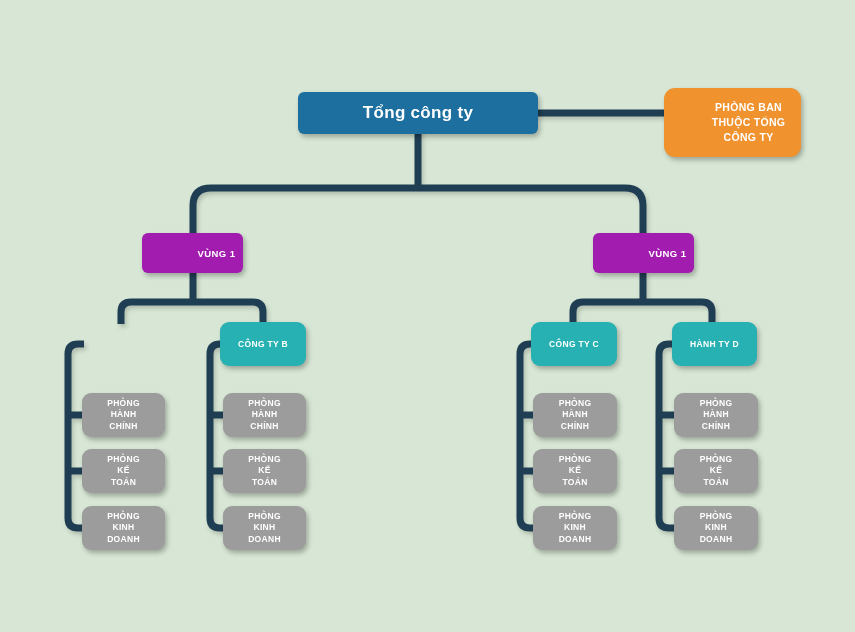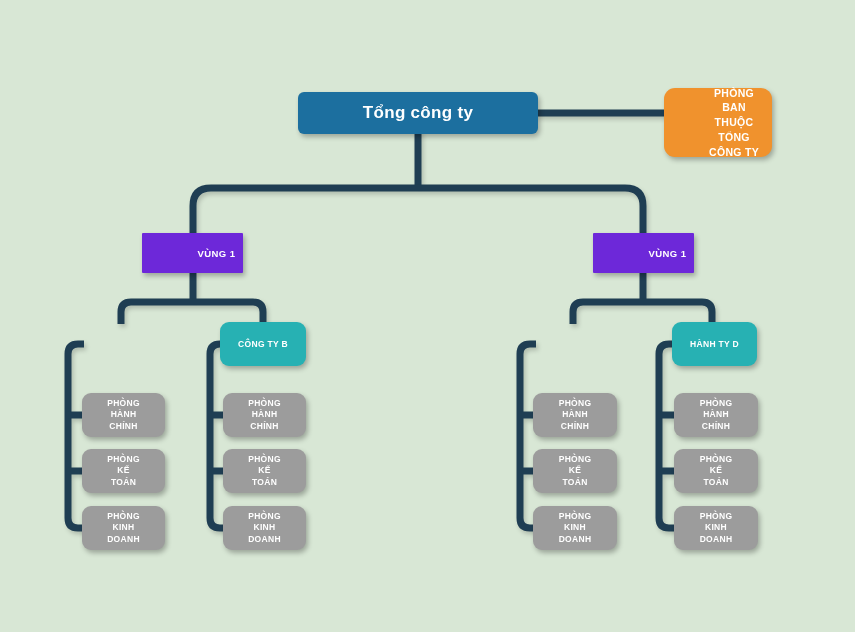--- a/index.html
+++ b/index.html
@@ -21,21 +21,21 @@
   }
   .node{
     position:absolute;
     display:flex;align-items:center;justify-content:center;
     text-align:center;
     color:#ffffff;font-weight:bold;
     box-shadow:2px 3px 5px rgba(0,0,0,0.28);
     box-sizing:border-box;
   }
   .root{background:#1c6f9f;border-radius:6px;font-size:17px;letter-spacing:.3px;}
-  .region{background:#6d28d9;border-radius:1px;font-size:9.5px;letter-spacing:.4px;padding-left:48px;}
+  .region{background:#a21caf;border-radius:6px;font-size:9.5px;letter-spacing:.4px;padding-left:48px;}
   .company{background:#27b1b3;border-radius:9px;font-size:8.5px;letter-spacing:.3px;}
   .dept{background:#9c9c9c;border-radius:9px;font-size:8.5px;line-height:1.35;padding:0 26px;letter-spacing:.3px;text-align:center;}
   .hq{background:#f0922d;border-radius:11px;font-size:10.5px;line-height:1.4;padding:0 12px;letter-spacing:.3px;}
 </style>
 </head>
 <body>
 
 <div class="canvas">
 
   <svg class="connectors" width="855" height="632" viewBox="0 0 855 632">
@@ -64,26 +64,27 @@
     <path d="M 520 415 H 537"></path>
     <path d="M 520 471 H 537"></path>
 
     <path d="M 677 344 H 669 Q 659 344 659 354 V 518 Q 659 528 669 528 H 678"></path>
     <path d="M 659 415 H 678"></path>
     <path d="M 659 471 H 678"></path>
   </svg>
 
   <div class="node root" style="left:298px;top:92px;width:240px;height:42px;">Tổng công ty</div>
 
-  <div class="node hq" style="left:664px;top:88px;width:108px;height:69px;padding-left:44px;">PHÒNG BAN THUỘC TỔNG CÔNG TY</div>
+  <div class="node hq" style="left:664px;top:88px;width:137px;height:69px;padding-left:44px;">PHÒNG BAN THUỘC TỔNG CÔNG TY</div>
 
   <div class="node region" style="left:142px;top:233px;width:101px;height:40px;">VÙNG 1</div>
   <div class="node region" style="left:593px;top:233px;width:101px;height:40px;">VÙNG 1</div>
 
   <div class="node company" style="left:220px;top:322px;width:86px;height:44px;">CÔNG TY B</div>
+  <div class="node company" style="left:531px;top:322px;width:86px;height:44px;">CÔNG TY C</div>
   <div class="node company" style="left:672px;top:322px;width:85px;height:44px;">HÀNH TY D</div>
 
   <div class="node dept" style="left:82px;top:393px;width:83px;height:44px;">PHÒNG HÀNH CHÍNH</div>
   <div class="node dept" style="left:82px;top:449px;width:83px;height:44px;">PHÒNG KẾ TOÁN</div>
   <div class="node dept" style="left:82px;top:506px;width:83px;height:44px;">PHÒNG KINH DOANH</div>
 
   <div class="node dept" style="left:223px;top:393px;width:83px;height:44px;">PHÒNG HÀNH CHÍNH</div>
   <div class="node dept" style="left:223px;top:449px;width:83px;height:44px;">PHÒNG KẾ TOÁN</div>
   <div class="node dept" style="left:223px;top:506px;width:83px;height:44px;">PHÒNG KINH DOANH</div>
 

